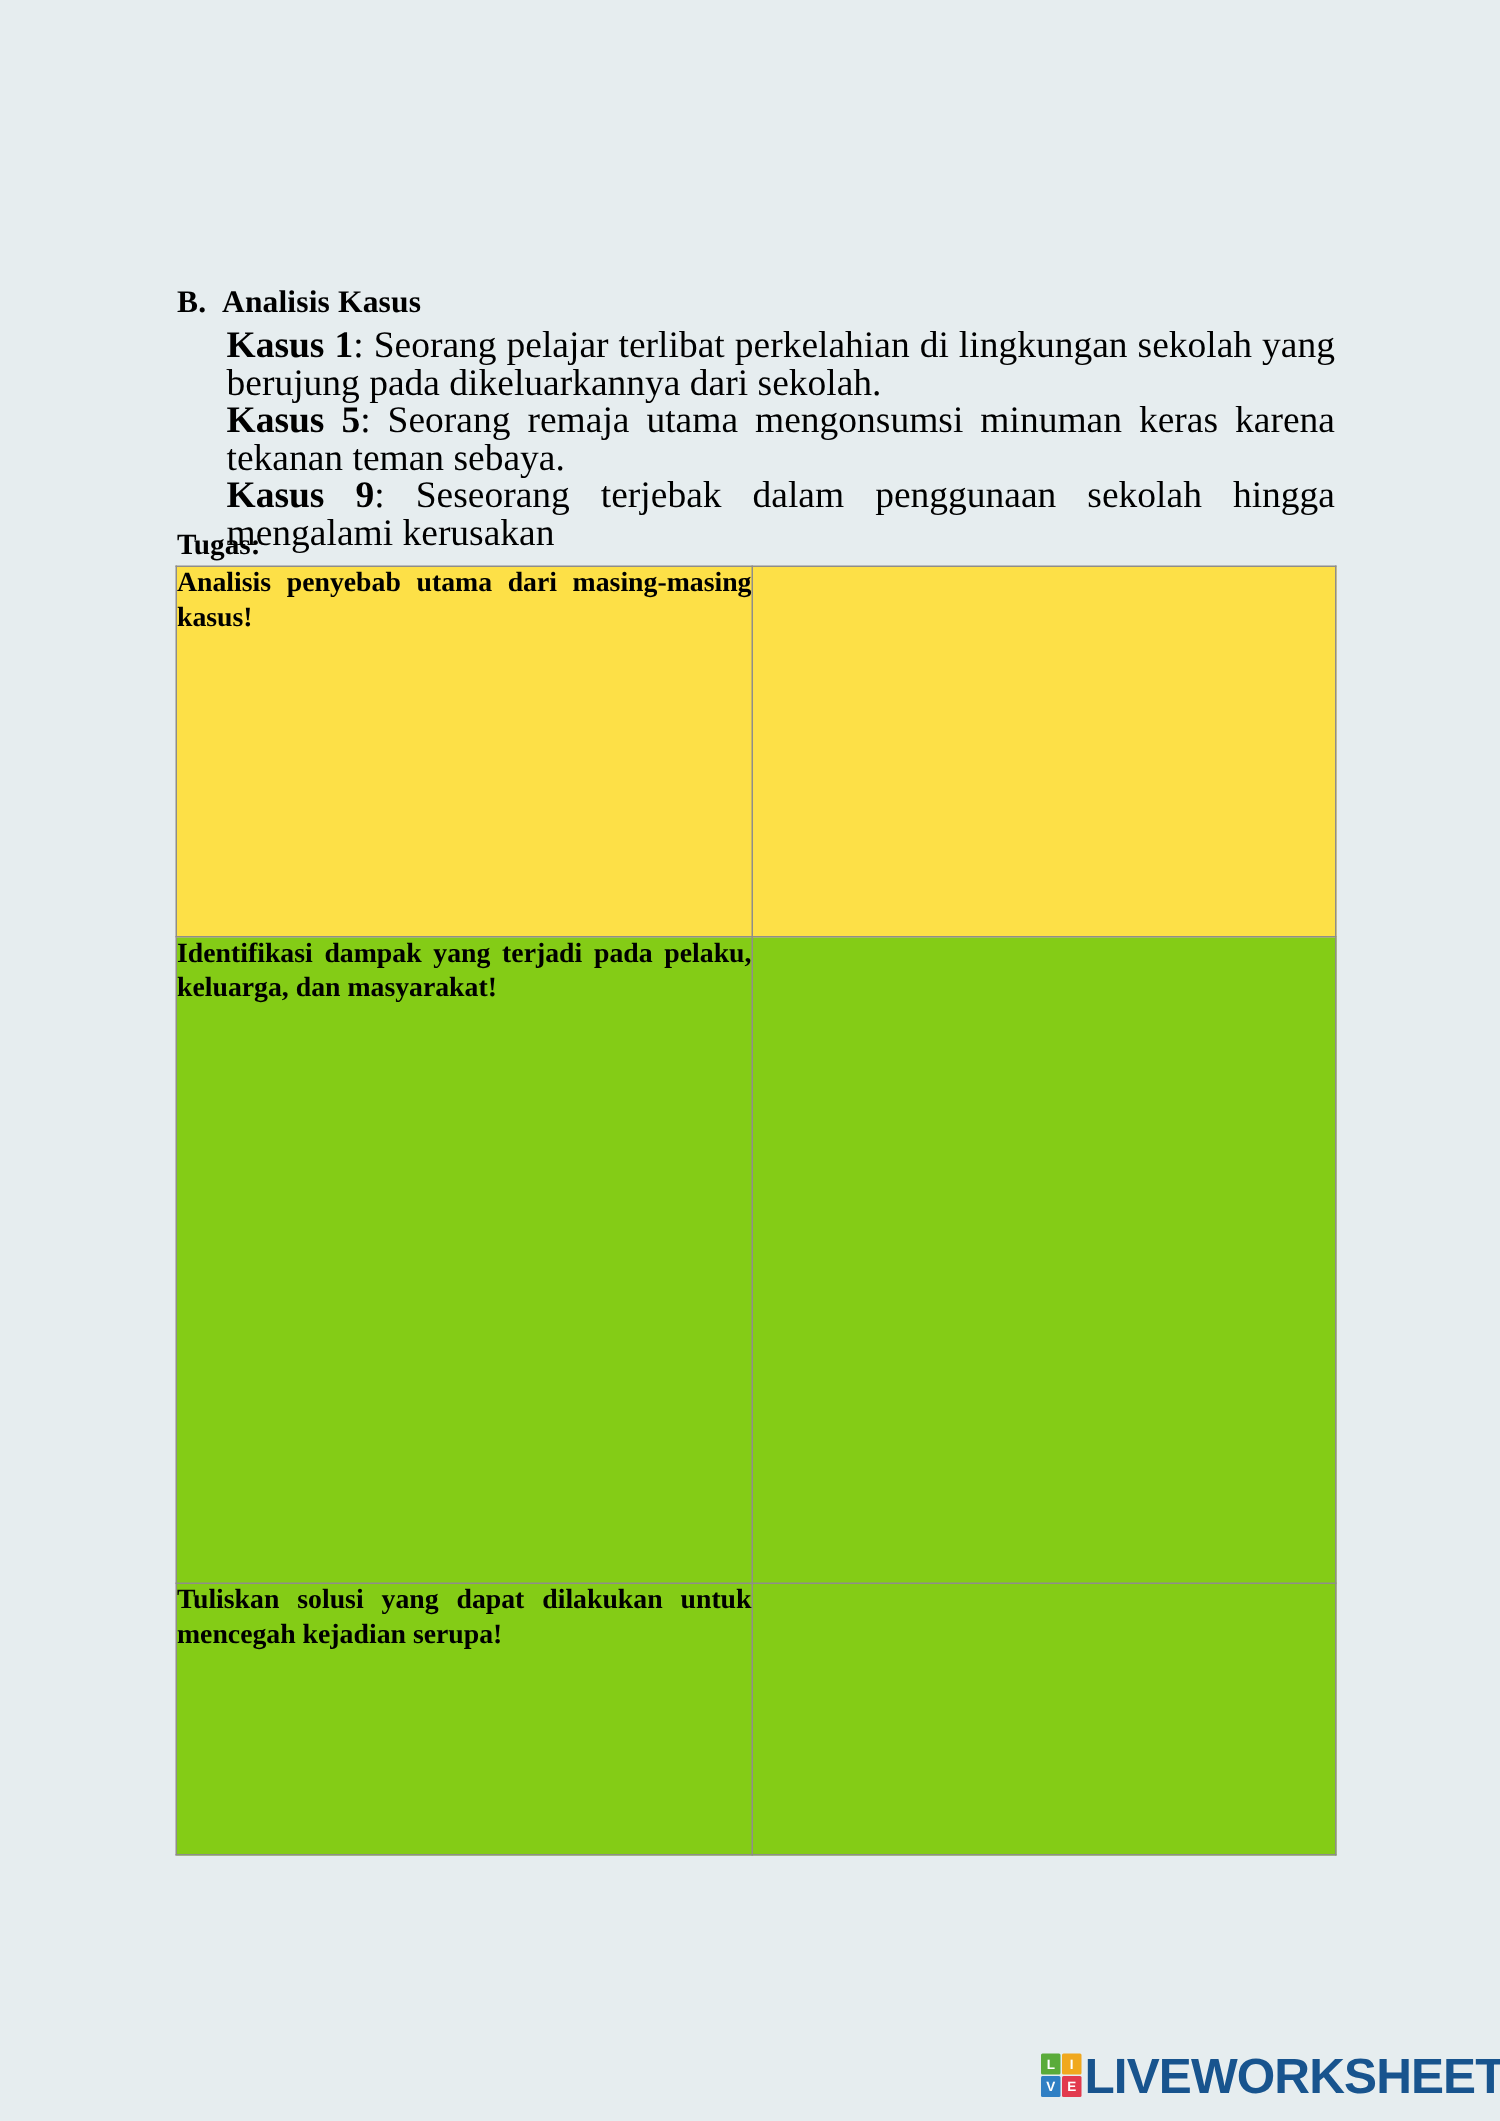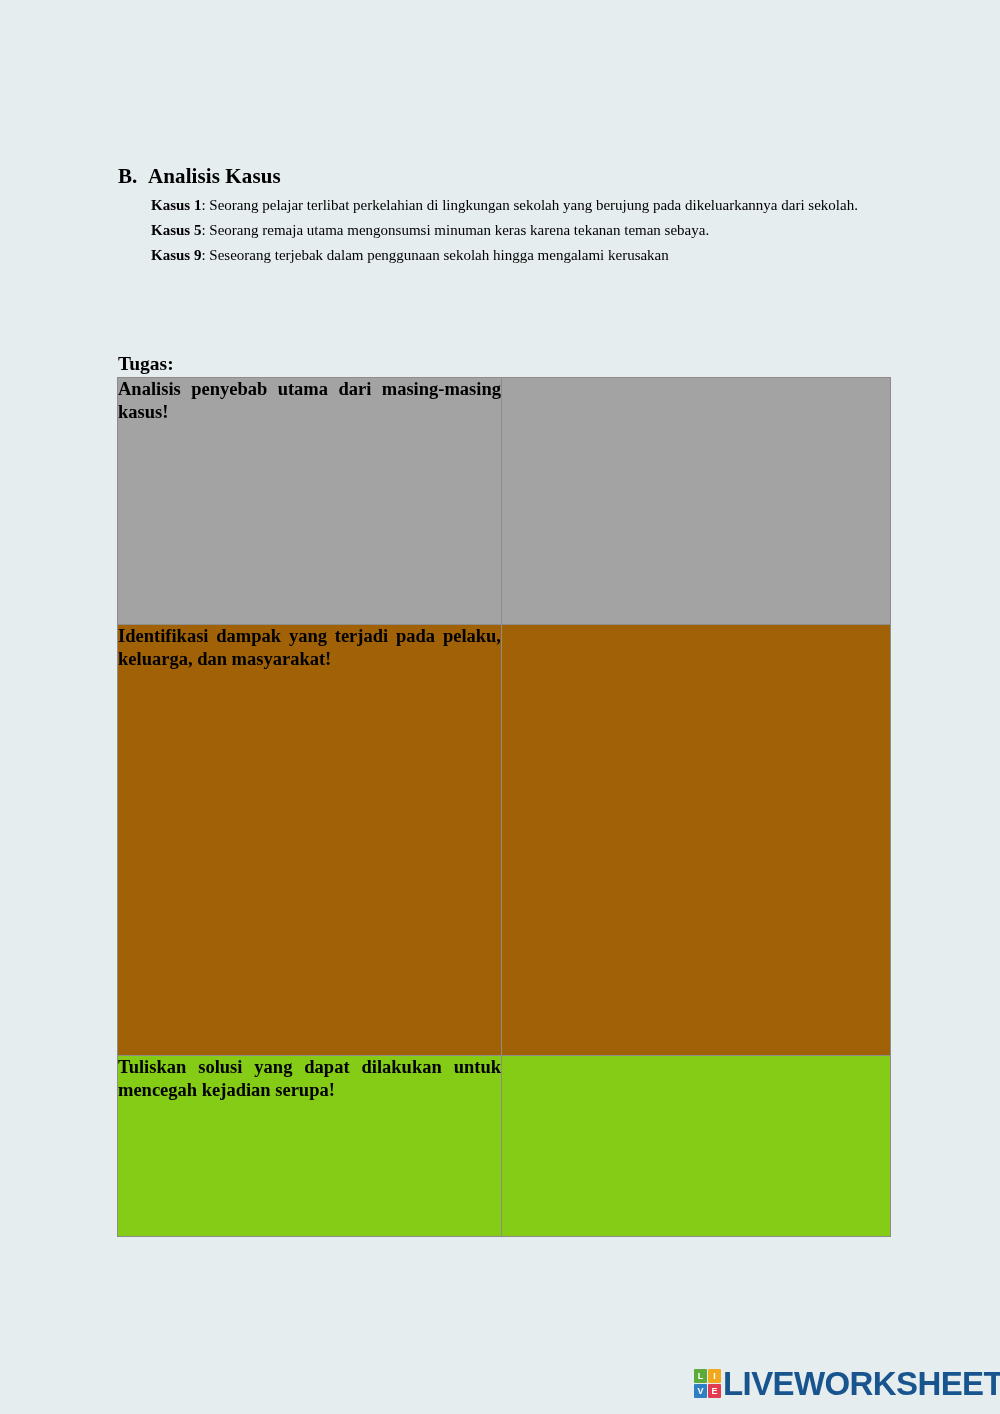--- a/index.html
+++ b/index.html
@@ -40,28 +40,29 @@
     font-size: 21px;
     line-height: 26px;
     letter-spacing: 0.1px;
   }
   .section-letter {
     width: 30px;
     flex: 0 0 30px;
   }
   .section-title {
     flex: 1 1 auto;
+    margin-top: 25px;
   }
 
   .case-list {
     margin-top: 4px;
     padding-left: 33px;
   }
   .case-item {
-    font-size: 15px;
+    font-size: 25px;
     line-height: 25px;
     text-align: justify;
     text-justify: inter-word;
     margin: 0 0 0 0;
   }
   .case-item .case-label {
     font-weight: bold;
   }
 
   
@@ -96,22 +97,22 @@
     font-weight: bold;
     font-size: 18.5px;
     line-height: 23px;
     text-align: justify;
     text-justify: inter-word;
   }
   .answer-cell {
     width: 388px;
   }
 
-  .row-1 td { height: 246px; background: #a3a3a3; }
-  .row-2 td { height: 430px; background: #a16207; }
+  .row-1 td { height: 246px; background: #fde047; }
+  .row-2 td { height: 430px; background: #84cc16; }
   .row-3 td { height: 180px; background: #84cc16; }
 
   
   .lws-logo {
     position: absolute;
     left: 694px;
     top: 1367px;
     display: flex;
     align-items: center;
     gap: 2px;

